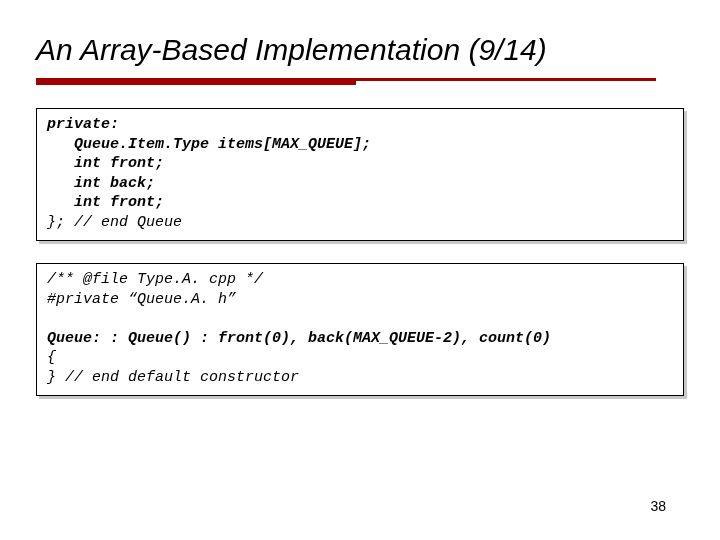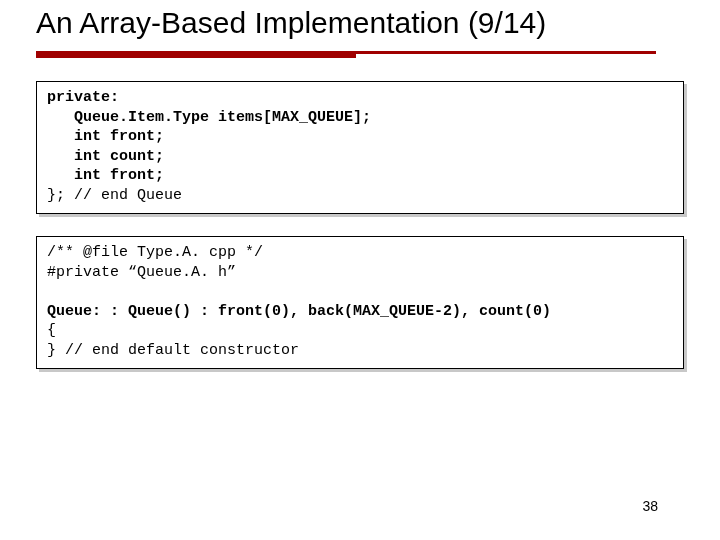--- a/index.html
+++ b/index.html
@@ -6,21 +6,22 @@
     margin: 0;
     padding: 0;
     width: 720px;
     height: 540px;
     background: #fff;
     font-family: Verdana, Geneva, sans-serif;
     position: relative;
     box-sizing: border-box;
   }
   .slide {
-    padding: 5px 36px 0 36px;
+    padding: 32px 36px 0 36px;
+    font-style: italic;
   }
   .title {
     font-size: 30px;
     font-weight: normal;
     color: #000;
     margin: 0 0 4px 0;
     line-height: 1.2;
   }
   .underline-wrap {
     position: relative;
@@ -54,40 +55,40 @@
     font-size: 15px;
     line-height: 1.3;
     color: #000;
     white-space: pre;
   }
   .code-box .bold {
     font-weight: bold;
   }
   .page-num {
     position: absolute;
-    right: 62px;
+    right: 54px;
     bottom: 26px;
     font-size: 14px;
     color: #000;
   }
 </style>
 </head>
 <body>
 
 <div class="slide">
   <h1 class="title">An Array-Based Implementation (9/14)</h1>
   <div class="underline-wrap">
     <div class="underline-bottom"></div>
     <div class="underline-top"></div>
   </div>
 
   <div class="code-box"><span class="bold">private:</span>
 <span class="bold">   Queue.Item.Type items[MAX_QUEUE];</span>
 <span class="bold">   int front;</span>
-<span class="bold">   int count;</span>
+<span class="bold">   int back;</span>
 <span class="bold">   int front;</span>
 <span>}; // end Queue</span></div>
 
   <div class="code-box"><span>/** @file Type.A. cpp */</span>
 <span>#private “Queue.A. h”</span>
 <span></span>
 <span class="bold">Queue: : Queue() : front(0), back(MAX_QUEUE-2), count(0)</span>
 <span>{</span>
 <span>} // end default constructor</span></div>
 </div>

